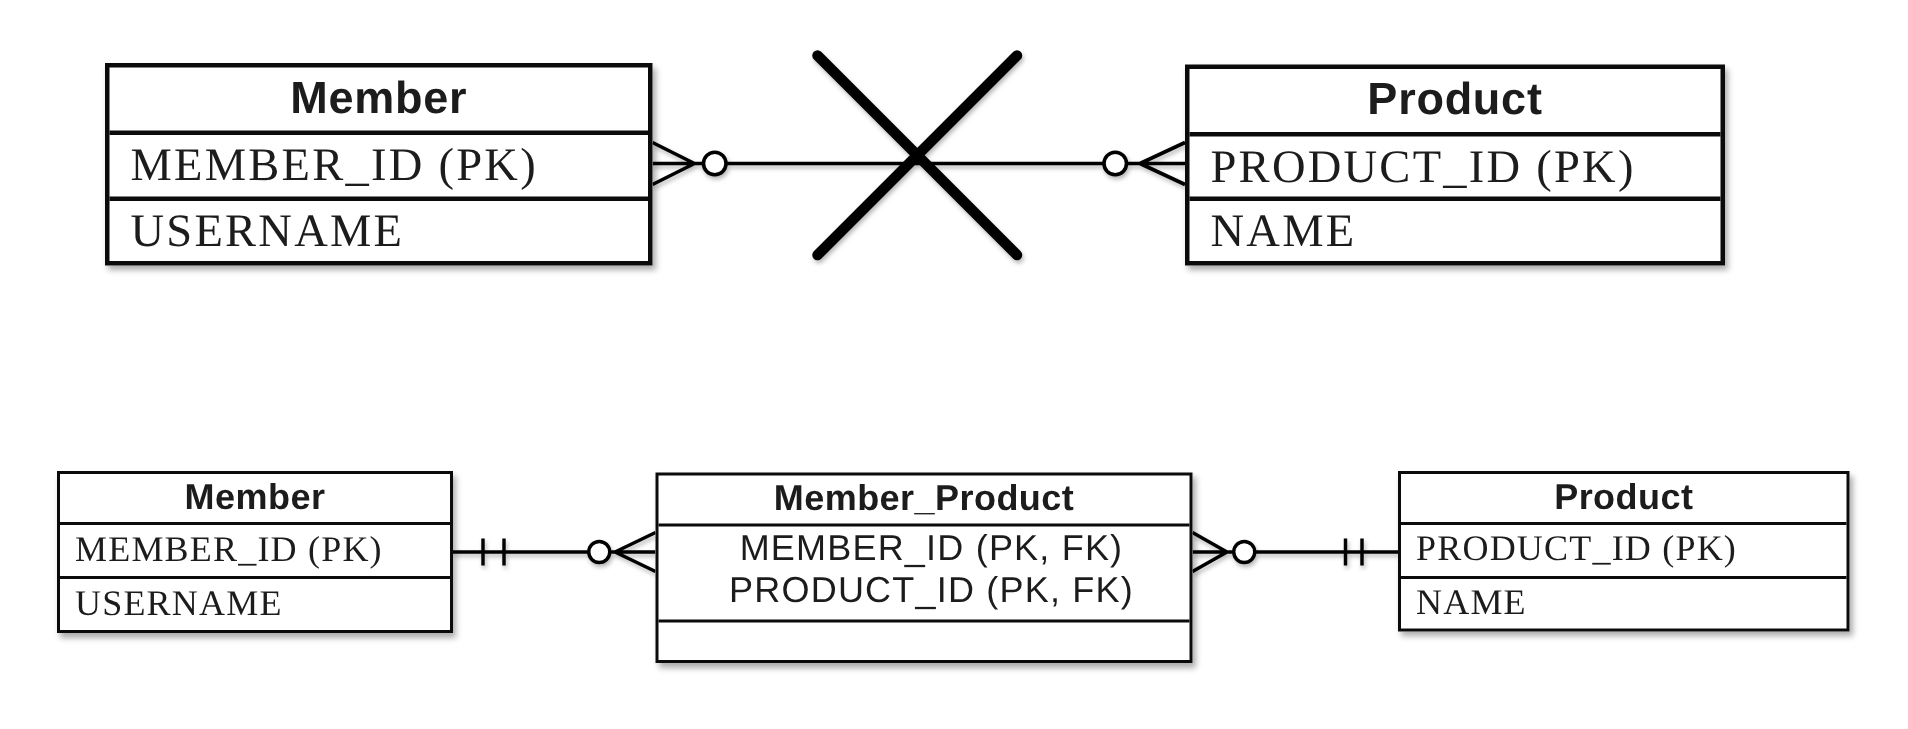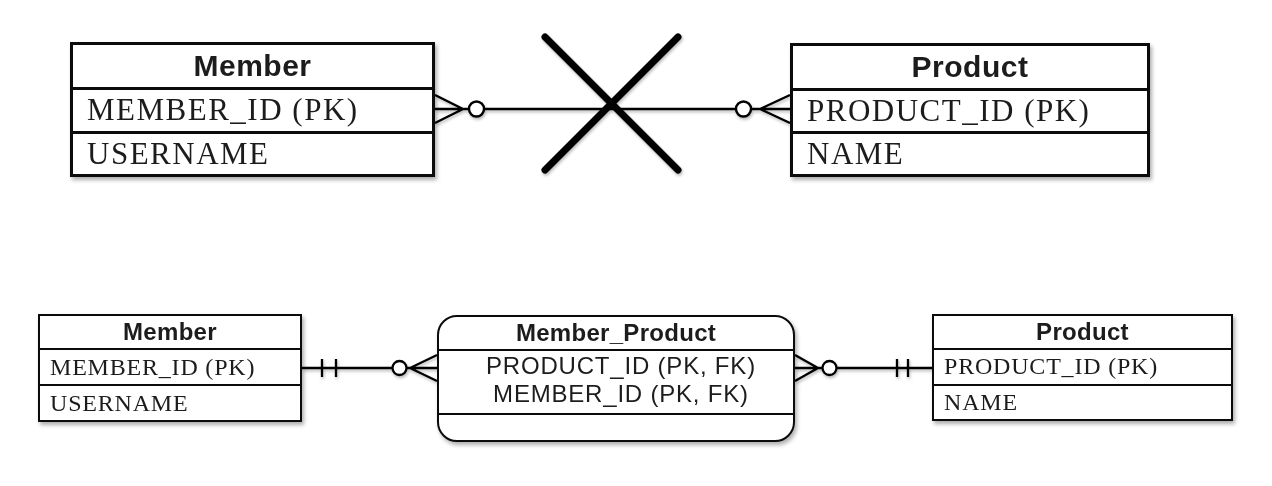--- a/index.html
+++ b/index.html
@@ -110,25 +110,25 @@
     <div class="erow">PRODUCT_ID (PK)</div>
     <div class="erow">NAME</div>
   </div>
 
   <div class="etable bot" style="left:38px;top:314px;width:264px;height:108px;">
     <div class="ehead">Member</div>
     <div class="erow">MEMBER_ID (PK)</div>
     <div class="erow">USERNAME</div>
   </div>
 
-  <div class="etable bot" style="left:437px;top:315px;width:358px;height:127px;border-radius:20px;">
+  <div class="etable bot" style="left:437px;top:315px;width:358px;height:127px;">
     <div class="ehead">Member_Product</div>
     <div class="ebody">
+      <div>MEMBER_ID (PK, FK)</div>
       <div>PRODUCT_ID (PK, FK)</div>
-      <div>MEMBER_ID (PK, FK)</div>
     </div>
     <div class="erow empty"></div>
   </div>
 
   <div class="etable bot" style="left:932px;top:314px;width:301px;height:107px;">
     <div class="ehead">Product</div>
     <div class="erow">PRODUCT_ID (PK)</div>
     <div class="erow">NAME</div>
   </div>
 

